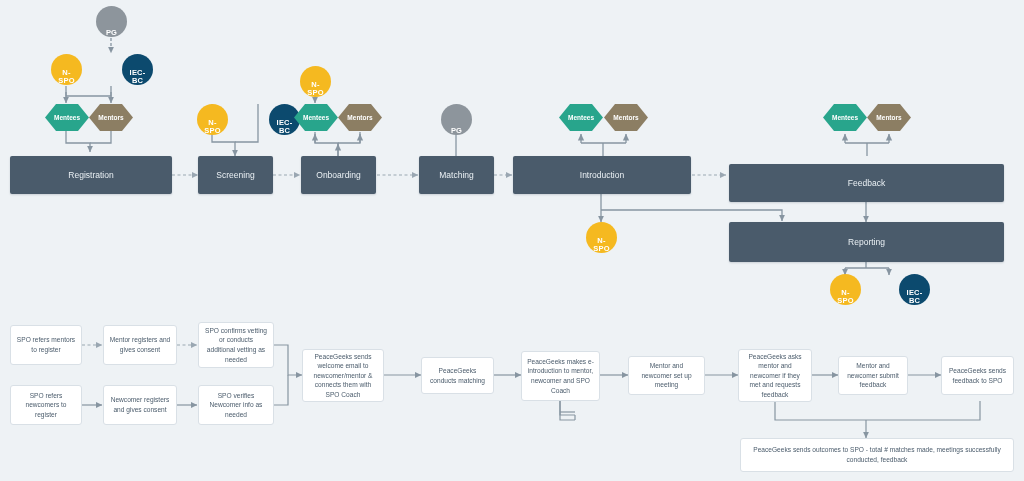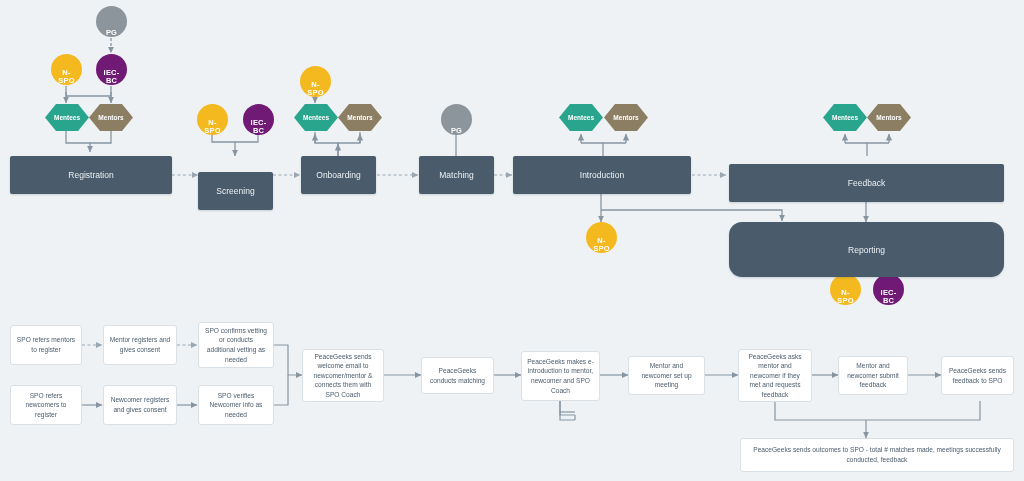--- a/index.html
+++ b/index.html
@@ -17,21 +17,21 @@
   
   .circle{
     border-radius:50%;
     display:flex;align-items:flex-end;justify-content:center;
     text-align:center;color:#fff;line-height:1.05;
     font-size:7.5px;font-weight:bold;
     letter-spacing:.2px;
   }
   .c-pg{background:#8d959c;}
   .c-spo{background:#f5b920;}
-  .c-iec{background:#701a75;}
+  .c-iec{background:#0c4a6e;margin-left:26px;}
 
   
   .hex{
     display:flex;align-items:center;justify-content:center;
     color:#fff;font-size:6.5px;font-weight:bold;text-align:center;
     clip-path:polygon(25% 0%,75% 0%,100% 50%,75% 100%,25% 100%,0% 50%);
   }
   .h-mentees{background:#28a58c;}
   .h-mentors{background:#8c7e63;}
 
@@ -213,36 +213,36 @@
   <div class="node circle c-spo" style="left:830px;top:274px;width:31px;height:31px;">
     <span>N-<br>SPO</span>
   </div>
   <div class="node circle c-iec" style="left:873px;top:274px;width:31px;height:31px;">
     <span>IEC-<br>BC</span>
   </div>
 
   <div class="node stage" style="left:10px;top:156px;width:162px;height:38px;text-align:right;">
     <span>Registration</span>
   </div>
-  <div class="node stage" style="left:198px;top:172px;width:75px;height:38px;">
+  <div class="node stage" style="left:198px;top:156px;width:75px;height:38px;">
     <span>Screening</span>
   </div>
   <div class="node stage" style="left:301px;top:156px;width:75px;height:38px;">
     <span>Onboarding</span>
   </div>
   <div class="node stage" style="left:513px;top:156px;width:178px;height:38px;">
     <span>Introduction</span>
   </div>
   <div class="node stage" style="left:419px;top:156px;width:75px;height:38px;">
     <span>Matching</span>
   </div>
   <div class="node stage" style="left:729px;top:164px;width:275px;height:38px;">
     <span>Feedback</span>
   </div>
-  <div class="node stage" style="left:729px;top:222px;width:275px;height:55px;border-radius:13px;">
+  <div class="node stage" style="left:729px;top:222px;width:275px;height:40px;">
     <span>Reporting</span>
   </div>
 
   <div class="node step" style="left:10px;top:325px;width:72px;height:40px;">
     <span>SPO refers mentors to register</span>
   </div>
   <div class="node step" style="left:103px;top:325px;width:74px;height:40px;">
     <span>Mentor registers and gives consent</span>
   </div>
   <div class="node step" style="left:198px;top:322px;width:76px;height:46px;">

